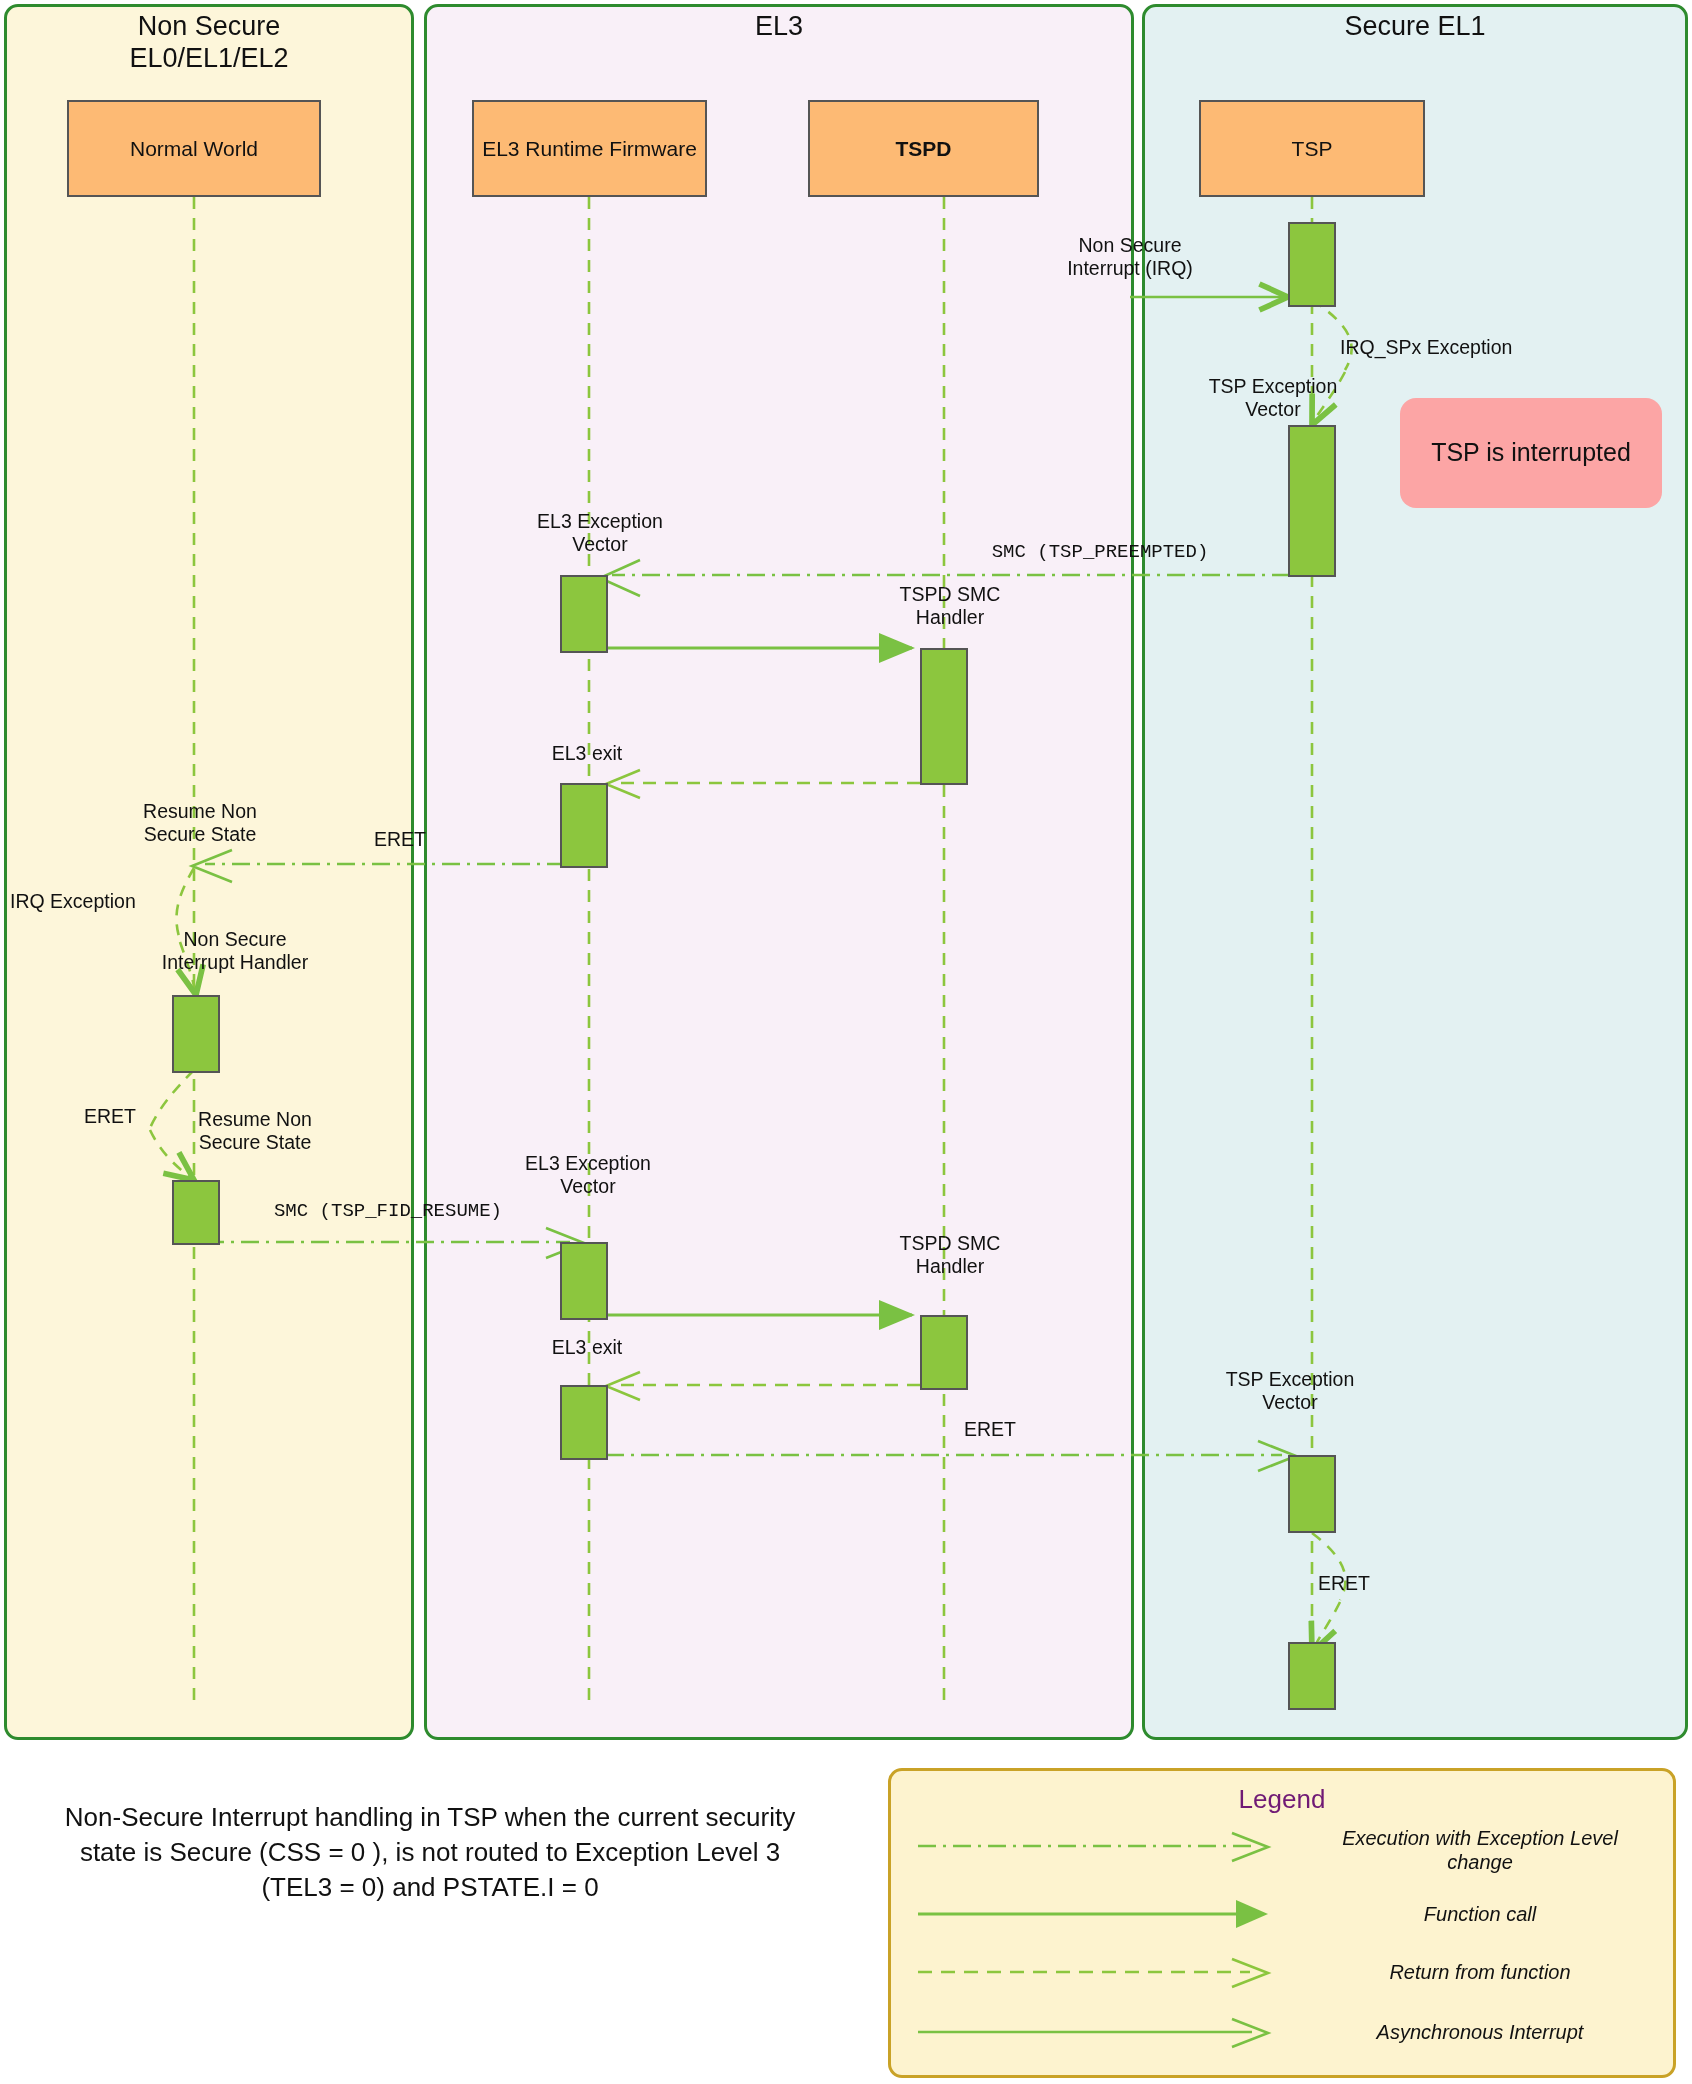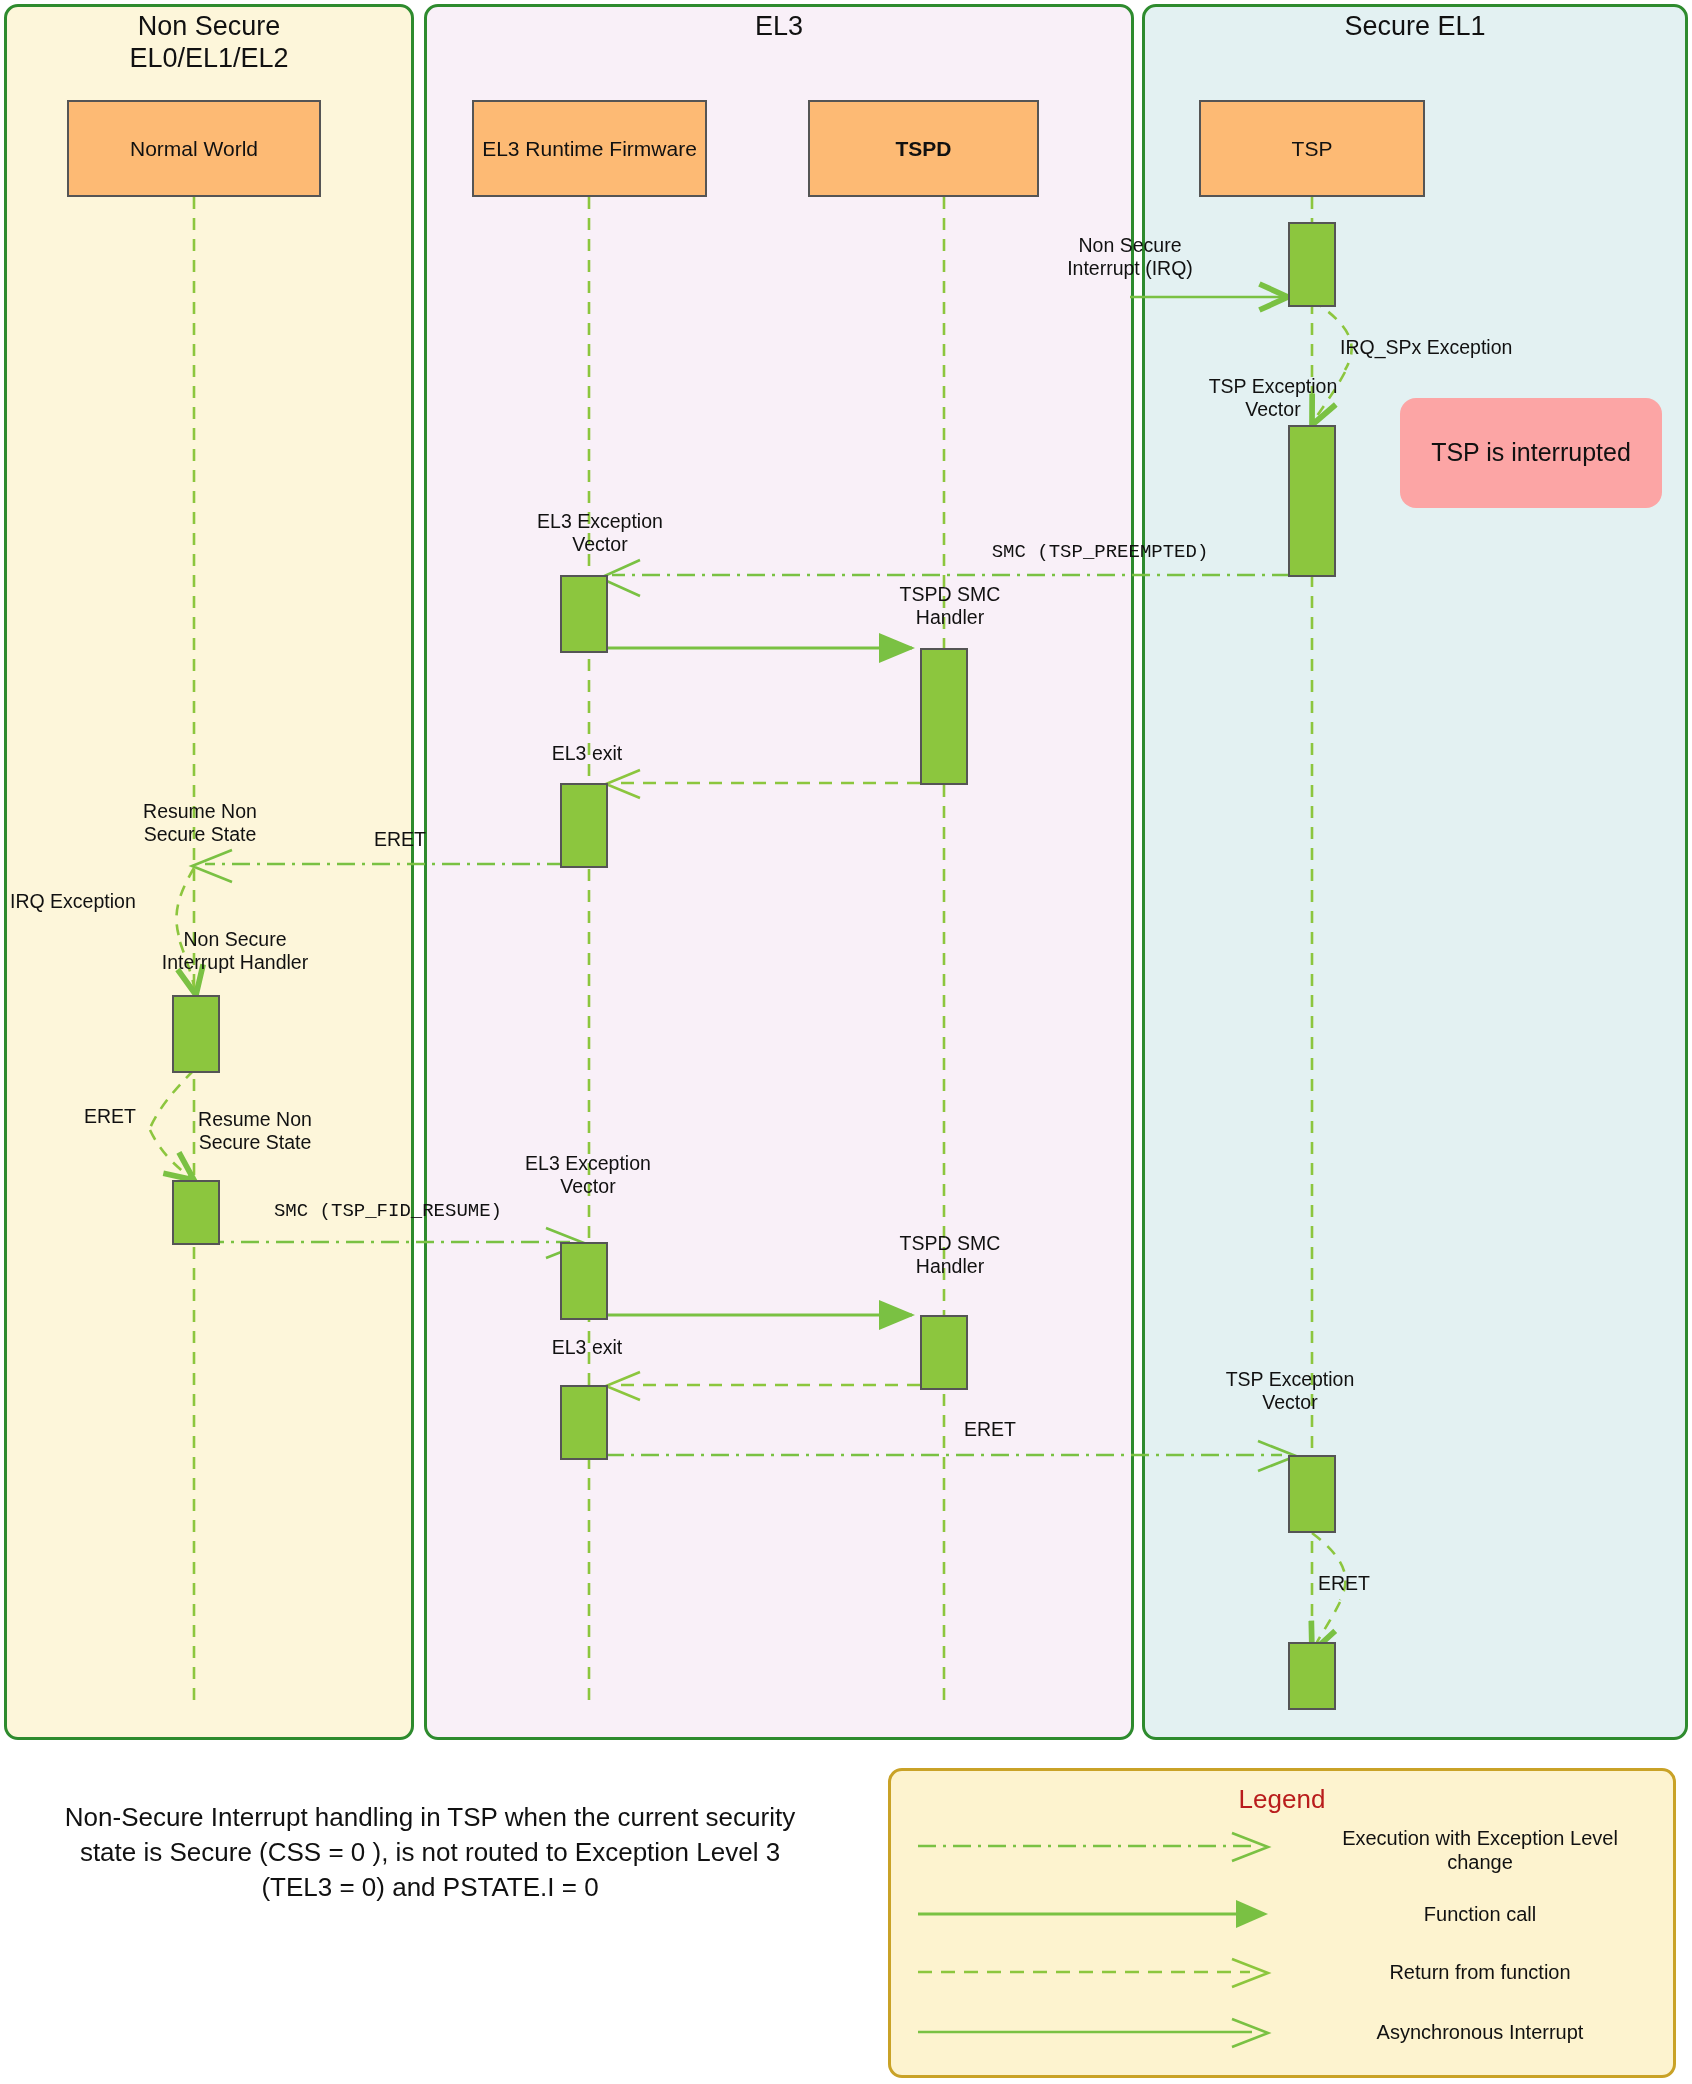--- a/index.html
+++ b/index.html
@@ -100,29 +100,30 @@
     position: absolute;
     border: 3px solid #c9a227;
     background: #fdf3cf;
     border-radius: 14px;
     box-sizing: border-box;
   }
   .legend-title {
     position: absolute;
     text-align: center;
     font-size: 26px;
-    color: #b91c1c;
+    color: #701a75;
   }
   .legend-label {
     position: absolute;
     text-align: center;
     font-size: 20px;
     color: #111;
     line-height: 1.2;
     white-space: pre-line;
+    font-style: italic;
   }
 </style>
 </head>
 <body>
 
 <div class="canvas">
 
   <div class="lane" style="left:4px; top:4px; width:410px; height:1736px; background:#fdf6da; border-color:#2e8b2e;"></div>
   <div class="lane" style="left:424px; top:4px; width:710px; height:1736px; background:#f9f0f8; border-color:#2e8b2e;"></div>
   <div class="lane" style="left:1142px; top:4px; width:546px; height:1736px; background:#e3f1f2; border-color:#2e8b2e;"></div>

